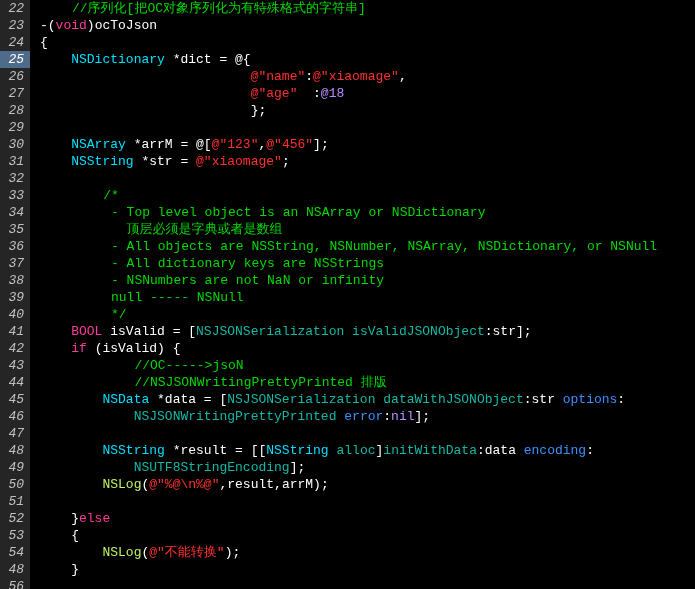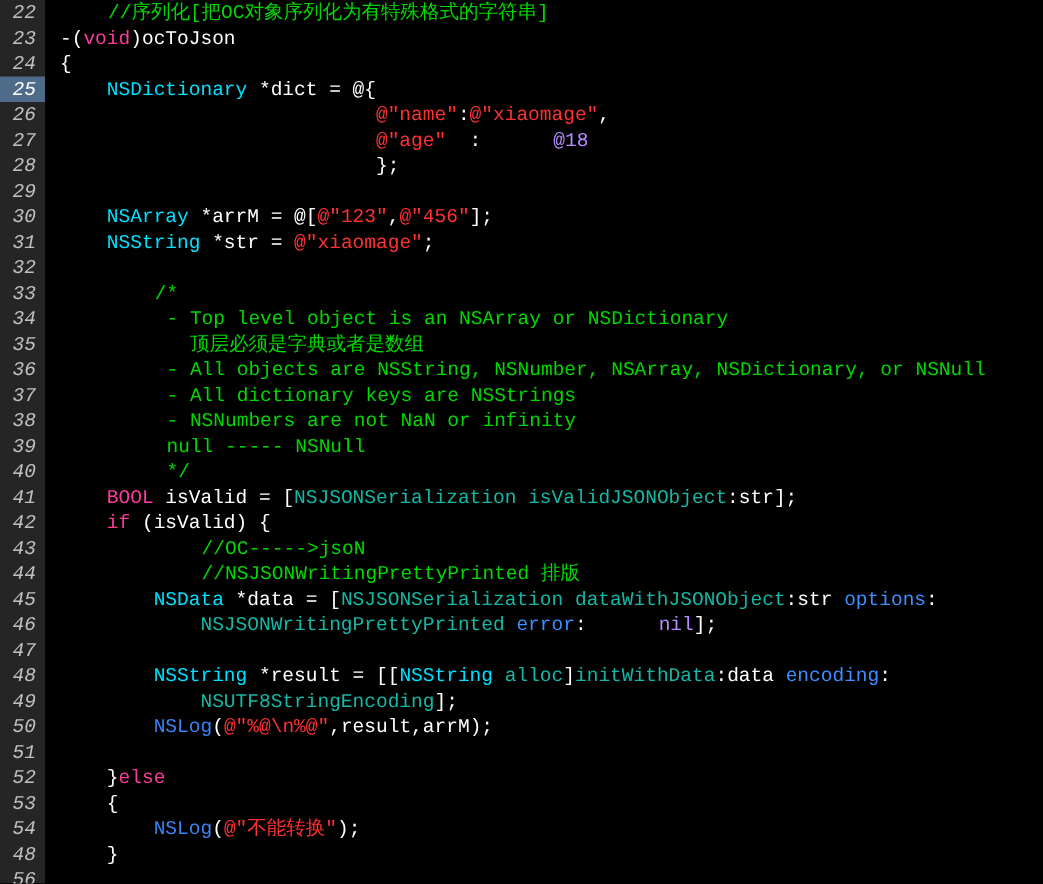--- a/index.html
+++ b/index.html
@@ -40,24 +40,24 @@
   }
   .ln {
     height: 17px;
   }
   
   .c-green   { color: #00d900; margin-left: 32px; }  
   .c-magenta { color: #ff3a9e; }  
   .c-white   { color: #ffffff; }  
   .c-cyan    { color: #00e0ff; }  
   .c-red     { color: #ff3030; }  
-  .c-violet  { color: #b78cff; margin-left: 48px; }  
+  .c-violet  { color: #b78cff; }  
   .c-teal    { color: #14b8a6; }  
   .c-blue    { color: #3c8fff; font-family: Liberation Mono, monospace; }  
-  .c-orange  { color: #3b82f6; }  
+  .c-orange  { color: #bef264; }  
 </style>
 </head>
 <body>
 
 <div class="editor">
   <div class="gutter" id="gutter">
       <div class="ln">22</div>
       <div class="ln">23</div>
       <div class="ln">24</div>
       <div class="ln mark">25</div>

